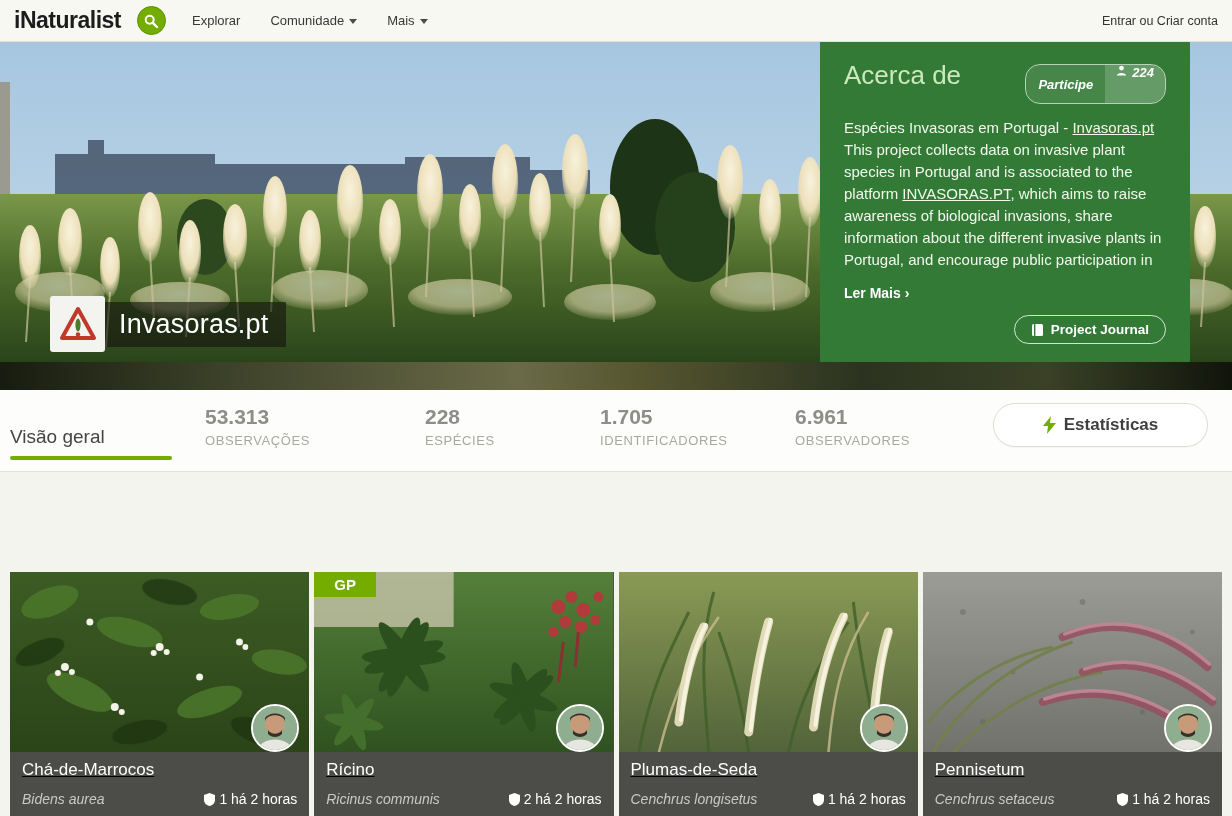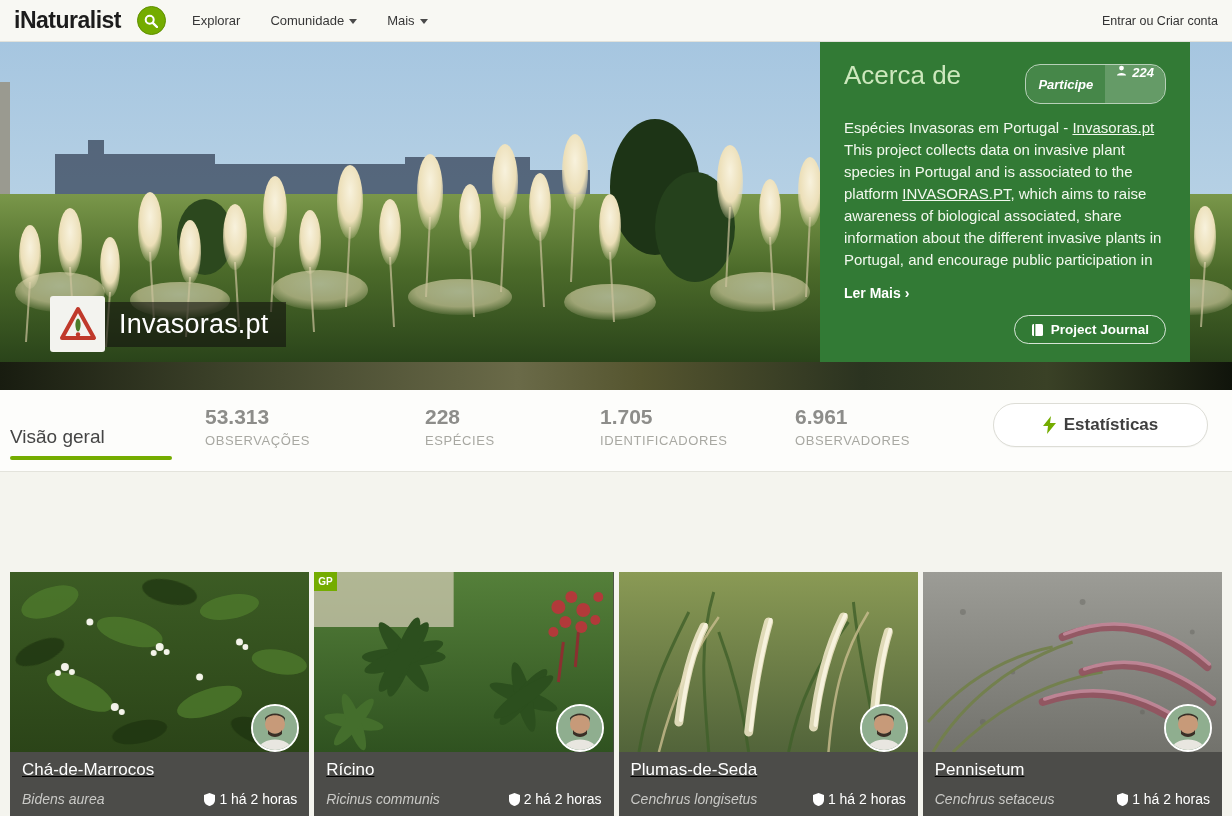--- a/index.html
+++ b/index.html
@@ -62,22 +62,22 @@
   .arrow-circle { width:25px; height:25px; border-radius:50%; background:#74ac00; margin-left:10px; margin-top:4px;
                   display:flex; align-items:center; justify-content:center; cursor:pointer; }
   .view-all-btn { margin-left:auto; background:#74ac00; color:#fff; font-size:14px; font-weight:700;
                   border-radius:18px; padding:9px 19px; cursor:pointer; }
 
   
   .cards { position:absolute; top:572px; left:10px; width:1212px; display:flex; gap:5px; }
   .card { position:relative; flex:1; height:244px; background:#4c4c49; cursor:pointer; }
   .card-img { position:relative; width:100%; height:180px; overflow:hidden; }
   .card-img svg { display:block; width:100%; height:100%; }
-  .gp-badge { position:absolute; top:0; left:0; background:#74ac00; color:#fff; font-size:10px; font-weight:700;
-              padding:4px 4px; z-index:3; }
+  .gp-badge { position:absolute; top:0; left:0; background:#74ac00; color:#fff; font-size:15px; font-weight:700;
+              padding:4px 20px; z-index:3; }
   .gp-badge:empty { display:none; }
   .avatar { position:absolute; top:132px; right:10px; width:48px; height:48px; border-radius:50%;
             border:2px solid #fff; overflow:hidden; z-index:4; background:#9fb4a8; }
   .card-footer { position:absolute; left:0; right:0; bottom:0; height:64px; background:#4c4c49; padding:8px 12px;text-decoration:underline; }
   .card-title { color:#fff; font-size:17px; font-weight:400; }
   .card-species { position:absolute; left:12px; bottom:9px; color:#c9c9c6; font-size:14px; font-style:italic; }
   .card-meta { position:absolute; right:12px; bottom:9px; color:#fff; font-size:14px; display:flex; align-items:center; gap:4px; }
 </style>
 </head>
 <body>
@@ -241,21 +241,21 @@
             </svg>
             <span>224</span>
           </span>
         </div>
       </div>
       <div class="about-body">
         <div>
           <span>Espécies Invasoras em Portugal - </span><a>Invasoras.pt</a>
         </div>
         <div>
-          <span>This project collects data on invasive plant species in Portugal and is associated to the platform </span><a>INVASORAS.PT</a><span>, which aims to raise awareness of biological associated, share information about the different invasive plants in Portugal, and encourage public participation in</span>
+          <span>This project collects data on invasive plant species in Portugal and is associated to the platform </span><a>INVASORAS.PT</a><span>, which aims to raise awareness of biological invasions, share information about the different invasive plants in Portugal, and encourage public participation in</span>
         </div>
       </div>
       <div class="read-more">Ler Mais</div>
       <div class="journal-btn">
         <svg width="13" height="14" viewBox="0 0 13 14">
           <rect x="1" y="1" width="11" height="12" rx="1.5" fill="#fff"></rect>
           <rect x="3" y="1" width="1.4" height="12" fill="#327a35"></rect>
         </svg>
         <span>Project Journal</span>
       </div>

